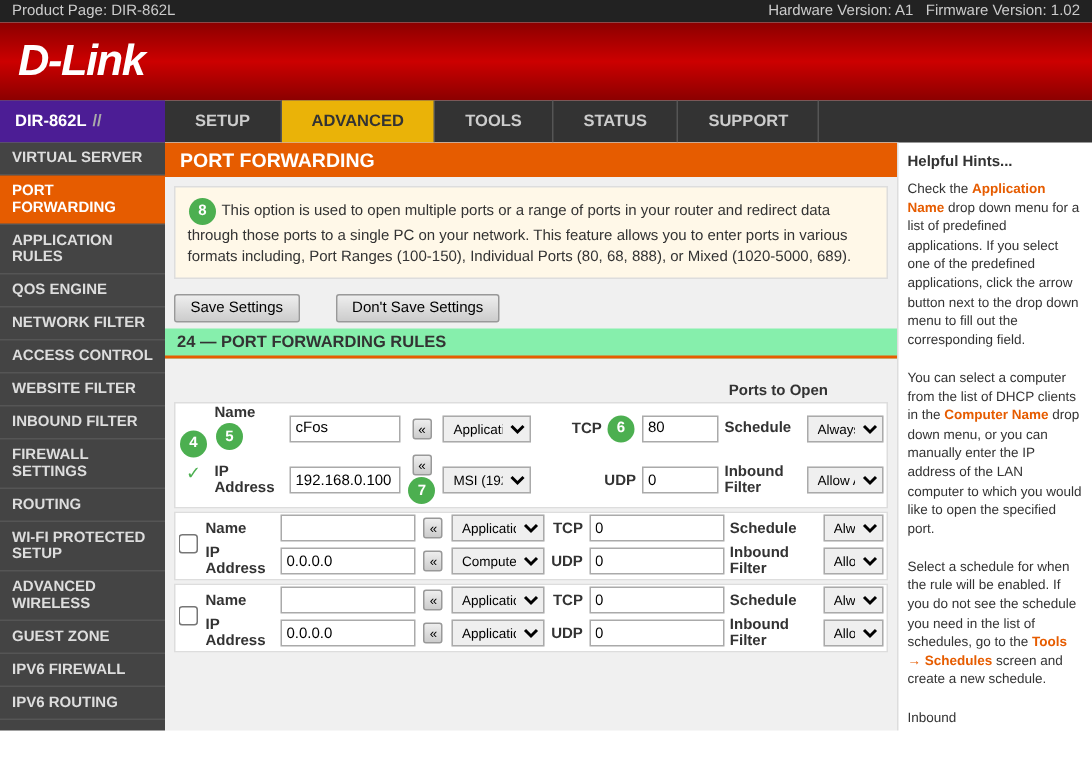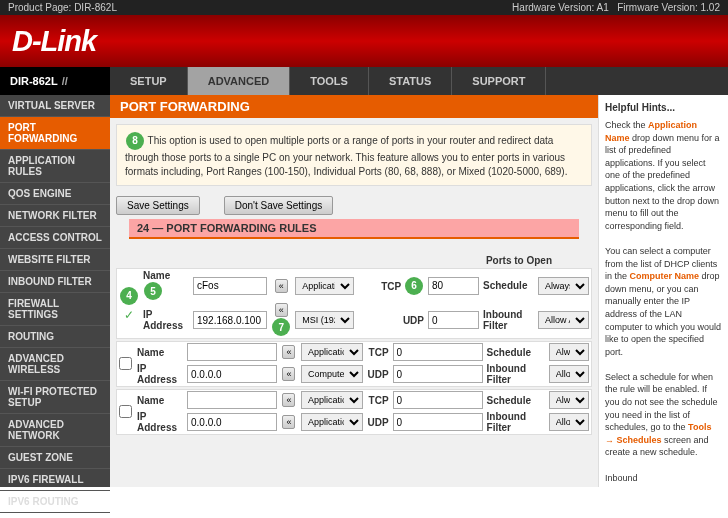--- a/index.html
+++ b/index.html
@@ -33,21 +33,21 @@
     }
     .dlink-logo span { color: #fff; }
 
     
     .nav {
       background: #333;
       display: flex;
       height: 28px;
     }
     .nav-left {
-      background: #000000;
+      background: #4c1d95;
       padding: 0 10px;
       display: flex;
       align-items: center;
       color: #fff;
       font-size: 11px;
       font-weight: bold;
       min-width: 110px;
     }
     .nav-tabs {
       display: flex;
@@ -59,21 +59,21 @@
       align-items: center;
       color: #ccc;
       font-size: 11px;
       font-weight: bold;
       cursor: pointer;
       border-right: 1px solid #555;
       text-transform: uppercase;
       text-align: right;
     }
     .nav-tab.active {
-      background: #a3a3a3;
+      background: #eab308;
       color: #333;
     }
 
     
     .main {
       display: flex;
       height: calc(518px - 28px - 52px - 18px - 28px);
     }
 
     
@@ -130,26 +130,26 @@
       background: linear-gradient(to bottom, #eee, #ccc);
       border: 1px solid #999;
       padding: 3px 10px;
       font-size: 10px;
       cursor: pointer;
       border-radius: 2px;
     }
 
     
     .rules-header {
-      background: #fca5a5;
+      background: #86efac;
       padding: 3px 8px;
       font-size: 11px;
       font-weight: bold;
       color: #333;
-      margin: 0 19px;
+      margin: 0 0;
       border-bottom: 2px solid #e65c00;
     }
 
     .ports-header {
       text-align: right;
       font-size: 10px;
       color: #333;
       padding: 16px 40px 2px 0;
       font-weight: bold;
     }
@@ -266,23 +266,22 @@
     <div class="sidebar-item">VIRTUAL SERVER</div>
     <div class="sidebar-item active">PORT FORWARDING</div>
     <div class="sidebar-item">APPLICATION RULES</div>
     <div class="sidebar-item">QOS ENGINE</div>
     <div class="sidebar-item">NETWORK FILTER</div>
     <div class="sidebar-item">ACCESS CONTROL</div>
     <div class="sidebar-item">WEBSITE FILTER</div>
     <div class="sidebar-item">INBOUND FILTER</div>
     <div class="sidebar-item">FIREWALL SETTINGS</div>
     <div class="sidebar-item">ROUTING</div>
+    <div class="sidebar-item">WI-FI PROTECTED SETUP</div>
     <div class="sidebar-item">ADVANCED WIRELESS</div>
-    <div class="sidebar-item">WI-FI PROTECTED SETUP</div>
-    <div class="sidebar-item">ADVANCED NETWORK</div>
     <div class="sidebar-item">GUEST ZONE</div>
     <div class="sidebar-item">IPV6 FIREWALL</div>
     <div class="sidebar-item">IPV6 ROUTING</div>
   </div>
 
   <div class="content">
     <div class="section-header">PORT FORWARDING</div>
 
     <div class="description-box">
       

